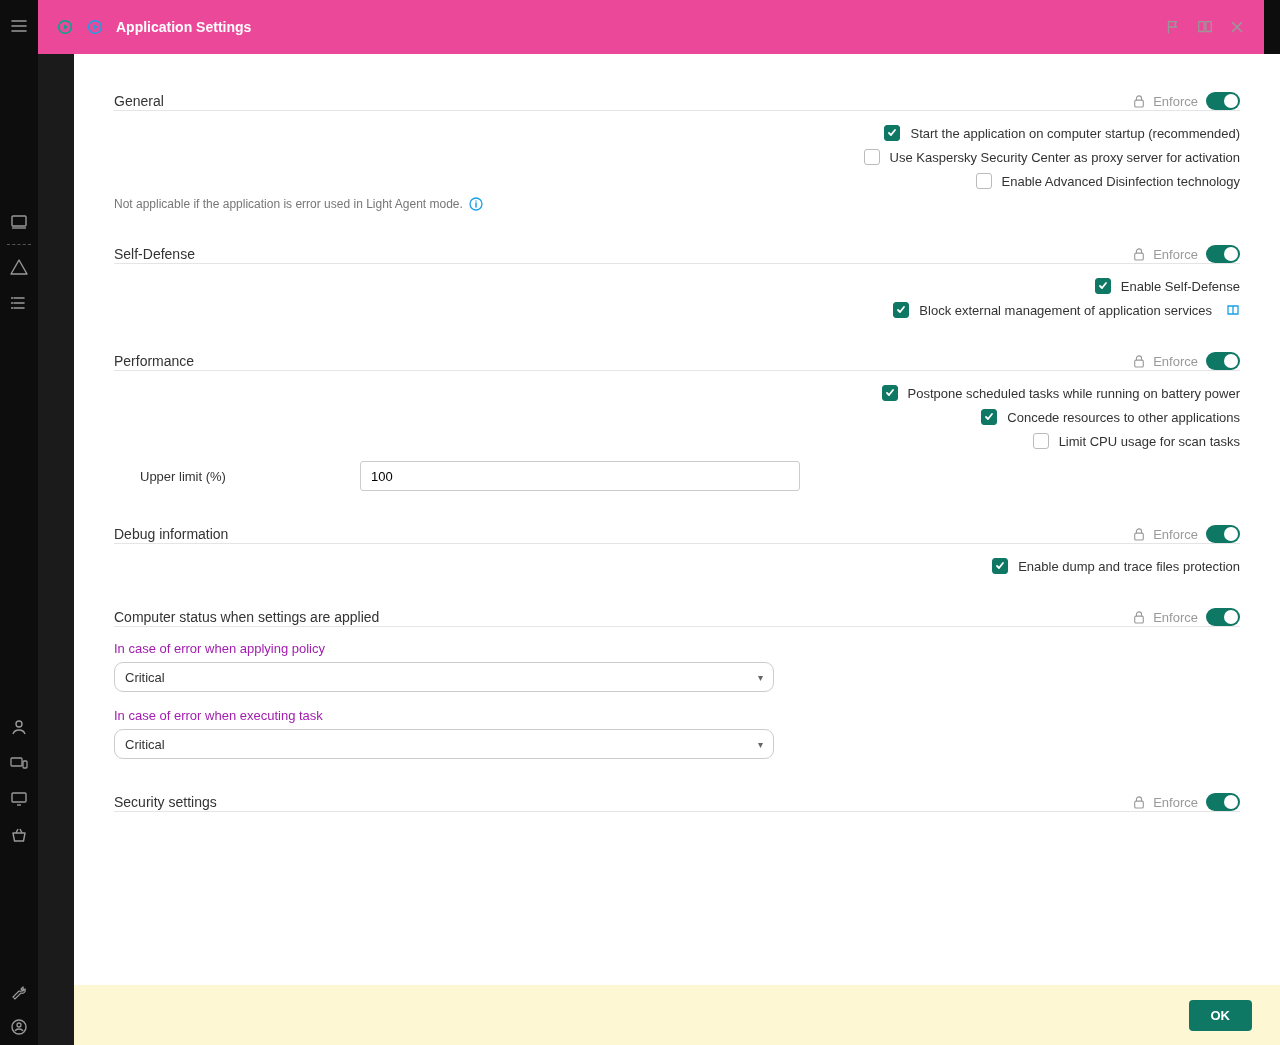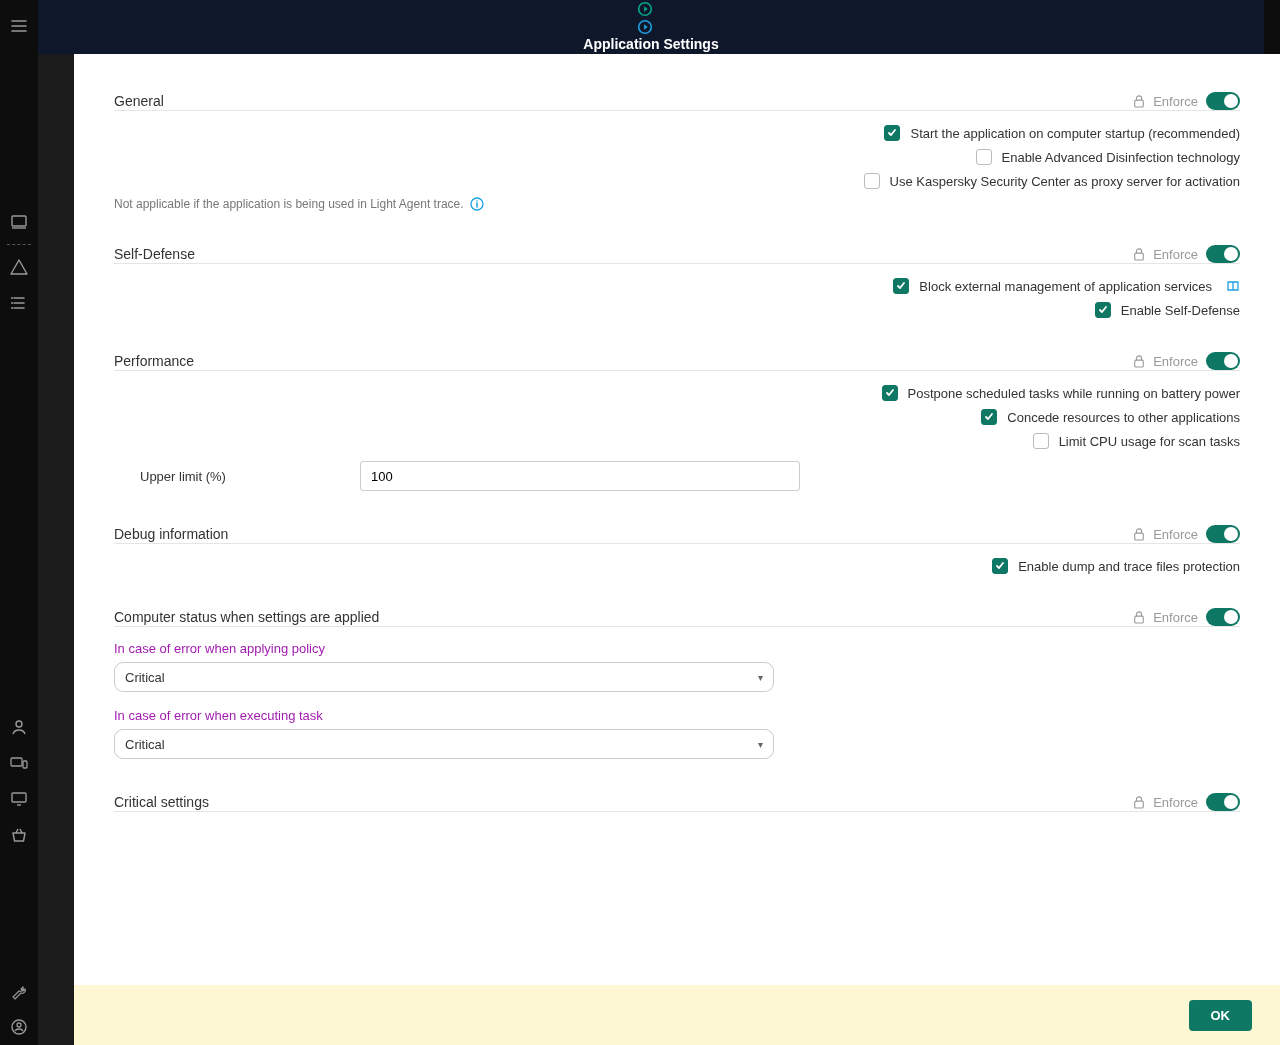--- a/index.html
+++ b/index.html
@@ -6,21 +6,21 @@
 body { font-family: -apple-system, BlinkMacSystemFont, "Segoe UI", Arial, sans-serif; font-size: 13px; color: #333; background: #0d0d0d; width: 1280px; height: 1045px; overflow: hidden; position: relative; }
 
 .left-rail { position: absolute; left: 0; top: 0; width: 38px; height: 100%; background: #0d0d0d; display: flex; flex-direction: column; align-items: center; padding-top: 8px; }
 .left-rail .rail-icon { width: 20px; height: 20px; margin: 8px 0; color: #999; display: flex; align-items: center; justify-content: center; cursor: pointer; }
 .left-rail .rail-spacer-top { height: 160px; }
 .left-rail .rail-divider { width: 24px; border-top: 1px dashed #555; margin: 4px 0; }
 .left-rail .rail-spacer-mid { flex: 1; }
 
 .overlay-dim { position: absolute; left: 38px; top: 0; width: 36px; height: 100%; background: rgba(30,30,30,0.85); }
 
-.panel-header { position: absolute; left: 38px; top: 0; right: 16px; height: 54px; background: #0f172a; display: flex; align-items: center; padding: 0 18px; color: #fff; flex-direction: column; }
+.panel-header { position: absolute; left: 38px; top: 0; right: 16px; height: 54px; background: #ec4899; display: flex; align-items: center; padding: 0 18px; color: #fff; }
 .panel-header .hdr-icon { width: 18px; height: 18px; margin-right: 12px; display: flex; align-items: center; justify-content: center; }
 .panel-header .hdr-title { font-size: 14px; font-weight: 600; flex: 1; }
 .panel-header .hdr-right-icon { width: 18px; height: 18px; margin-left: 14px; color: #999; cursor: pointer; display:flex; align-items:center; justify-content:center; }
 
 .panel-body { position: absolute; left: 74px; top: 54px; right: 0; bottom: 60px; background: #fff; overflow-y: auto; padding: 38px 40px 30px 40px; }
 
 .section { margin-bottom: 34px; }
 .section-header { display: flex; align-items: center; border-bottom: 1px solid #e5e5e5; margin-bottom: 14px; }
 .section-title { font-size: 14px; color: #333; flex: 1; }
 .enforce-group { display: flex; align-items: center; gap: 8px; color: #999; font-size: 13px; }
@@ -179,28 +179,28 @@
     <div class="chk-row">
       <span class="chk checked">
           <svg width="10" height="10" viewBox="0 0 10 10">
             <path d="M2 5l2 2 4-5" stroke="#fff" stroke-width="1.8" fill="none" stroke-linecap="round" stroke-linejoin="round"></path>
           </svg>
         </span>
       <span class="chk-label">Start the application on computer startup (recommended)</span>
     </div>
     <div class="chk-row">
       <span class="chk"></span>
+      <span class="chk-label">Use Kaspersky Security Center as proxy server for activation</span>
+    </div>
+    <div class="chk-row">
+      <span class="chk"></span>
       <span class="chk-label">Enable Advanced Disinfection technology</span>
     </div>
-    <div class="chk-row">
-      <span class="chk"></span>
-      <span class="chk-label">Use Kaspersky Security Center as proxy server for activation</span>
-    </div>
     <div class="help-text">
-      <span>Not applicable if the application is being used in Light Agent trace.</span>
+      <span>Not applicable if the application is error used in Light Agent mode.</span>
       <span class="info-ico">
         <svg class="svgicon" viewBox="0 0 14 14">
             <circle cx="7" cy="7" r="6" stroke="currentColor" stroke-width="1.3" fill="none"></circle>
             <path d="M7 6v4M7 4h0" stroke="currentColor" stroke-width="1.5" stroke-linecap="round"></path>
           </svg>
       </span>
     </div>
   </div>
 
   <div class="section">
@@ -212,40 +212,40 @@
               <rect x="2" y="7" width="10" height="8" rx="1.5" stroke="currentColor" stroke-width="1.3" fill="none"></rect>
               <path d="M4 7V5a3 3 0 016 0v2" stroke="currentColor" stroke-width="1.3" fill="none"></path>
             </svg>
           </span>
         <span>Enforce</span>
         <div class="toggle">
             <div class="knob"></div>
           </div>
       </div>
     </div>
+    <div class="chk-row">
+      <span class="chk checked">
+          <svg width="10" height="10" viewBox="0 0 10 10">
+            <path d="M2 5l2 2 4-5" stroke="#fff" stroke-width="1.8" fill="none" stroke-linecap="round" stroke-linejoin="round"></path>
+          </svg>
+        </span>
+      <span class="chk-label">Enable Self-Defense</span>
+    </div>
     <div class="chk-row" style="margin-top:6px">
       <span class="chk checked">
           <svg width="10" height="10" viewBox="0 0 10 10">
             <path d="M2 5l2 2 4-5" stroke="#fff" stroke-width="1.8" fill="none" stroke-linecap="round" stroke-linejoin="round"></path>
           </svg>
         </span>
       <span class="chk-label">Block external management of application services</span>
       <span class="book-ico">
         <svg class="svgicon" viewBox="0 0 14 14">
             <path d="M2 3h5v8H2zM7 3h5v8H7z" stroke="currentColor" stroke-width="1.3" fill="none"></path>
           </svg>
       </span>
-    </div>
-    <div class="chk-row">
-      <span class="chk checked">
-          <svg width="10" height="10" viewBox="0 0 10 10">
-            <path d="M2 5l2 2 4-5" stroke="#fff" stroke-width="1.8" fill="none" stroke-linecap="round" stroke-linejoin="round"></path>
-          </svg>
-        </span>
-      <span class="chk-label">Enable Self-Defense</span>
     </div>
   </div>
 
   <div class="section">
     <div class="section-header">
       <span class="section-title">Performance</span>
       <div class="enforce-group">
         <span class="lock-ico">
             <svg class="svgicon" viewBox="0 0 14 16">
               <rect x="2" y="7" width="10" height="8" rx="1.5" stroke="currentColor" stroke-width="1.3" fill="none"></rect>
@@ -337,21 +337,21 @@
       <div class="select-label">In case of error when executing task</div>
       <div class="select">
         <span>Critical</span>
         <span class="caret">▾</span>
       </div>
     </div>
   </div>
 
   <div class="section" style="margin-bottom:0">
     <div class="section-header">
-      <span class="section-title">Critical settings</span>
+      <span class="section-title">Security settings</span>
       <div class="enforce-group">
         <span class="lock-ico">
             <svg class="svgicon" viewBox="0 0 14 16">
               <rect x="2" y="7" width="10" height="8" rx="1.5" stroke="currentColor" stroke-width="1.3" fill="none"></rect>
               <path d="M4 7V5a3 3 0 016 0v2" stroke="currentColor" stroke-width="1.3" fill="none"></path>
             </svg>
           </span>
         <span>Enforce</span>
         <div class="toggle">
             <div class="knob"></div>

